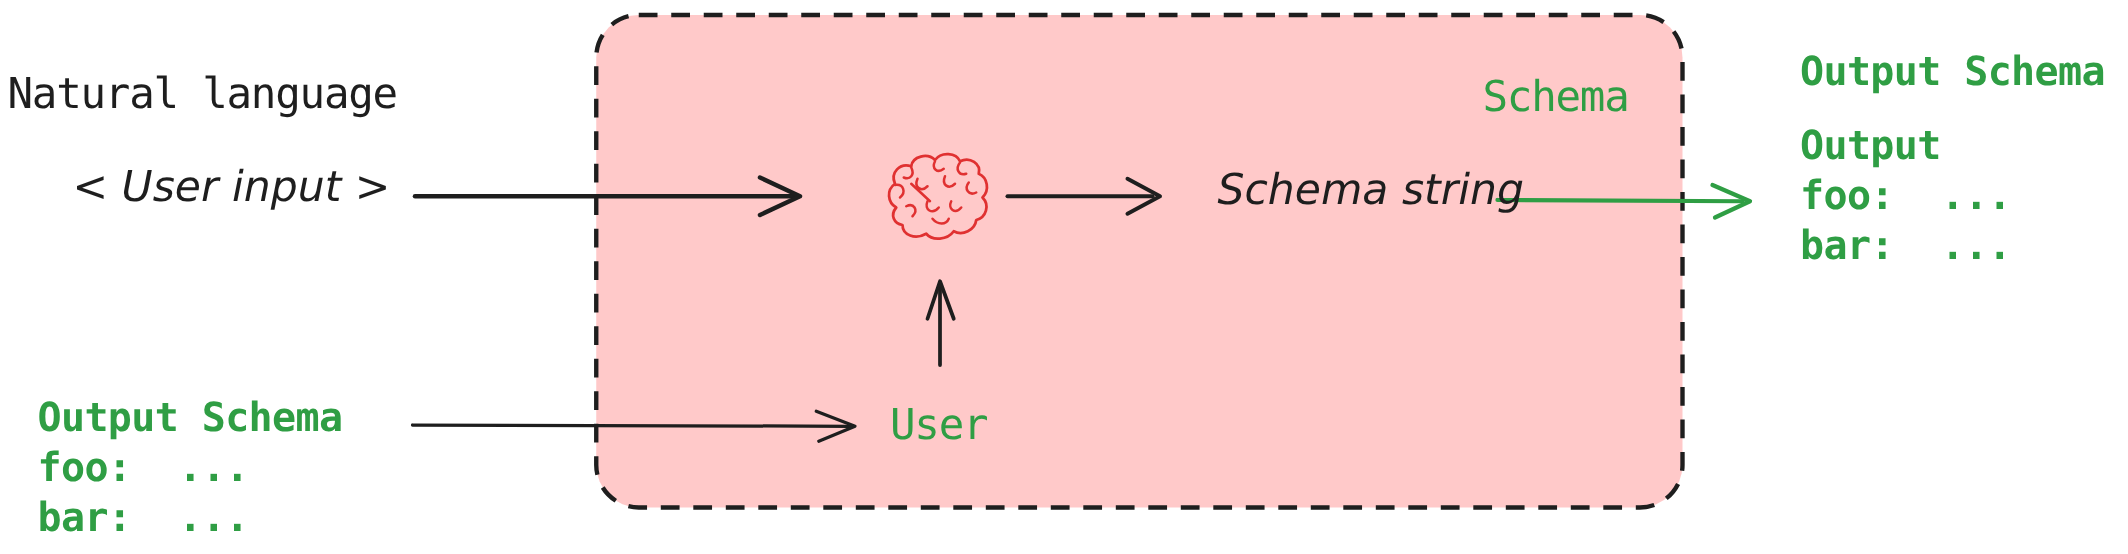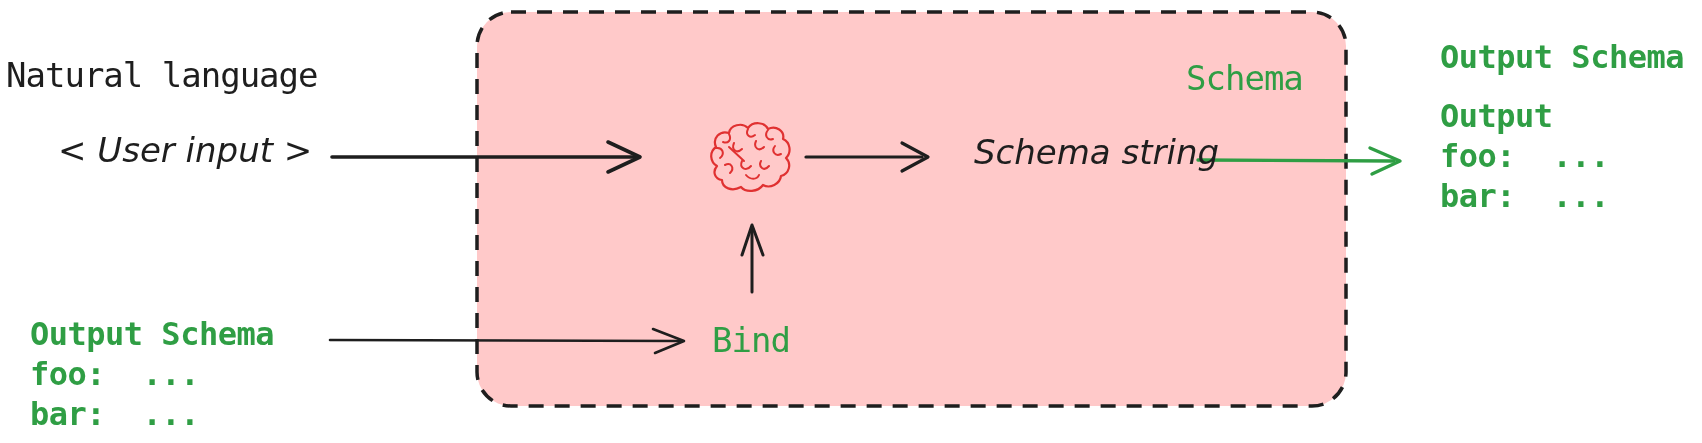--- a/index.html
+++ b/index.html
@@ -103,21 +103,21 @@
     <div class="mono-md">Output Schema</div>
     <div class="mono-md">foo:  ...</div>
     <div class="mono-md">bar:  ...</div>
   </div>
 
 
   <div class="label mono-lg green-text" style="left:1186px;top:58px;">Schema</div>
 
   <div class="label hand" style="left:950px;top:132px;">Schema string</div>
 
-  <div class="label mono-lg green-text" style="left:712px;top:320px;">Bind</div>
+  <div class="label mono-lg green-text" style="left:712px;top:320px;">User</div>
 
   <div class="label mono-md" style="left:1440px;top:37px;">Output Schema</div>
 
   <div class="label" style="left:1440px;top:96px;">
     <div class="mono-md">Output</div>
     <div class="mono-md">foo:  ...</div>
     <div class="mono-md">bar:  ...</div>
   </div>
 
 </div>

